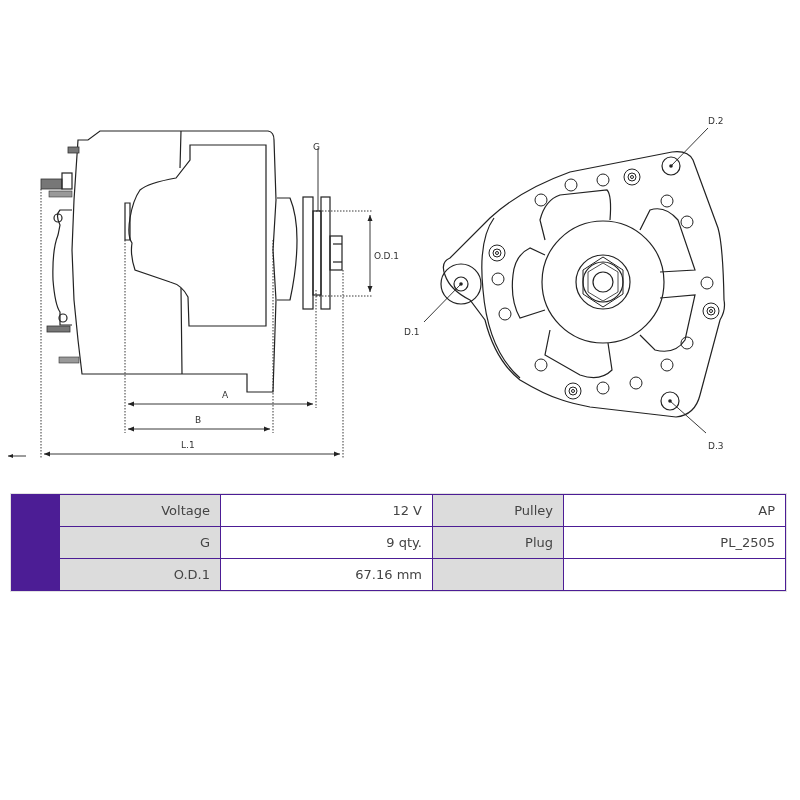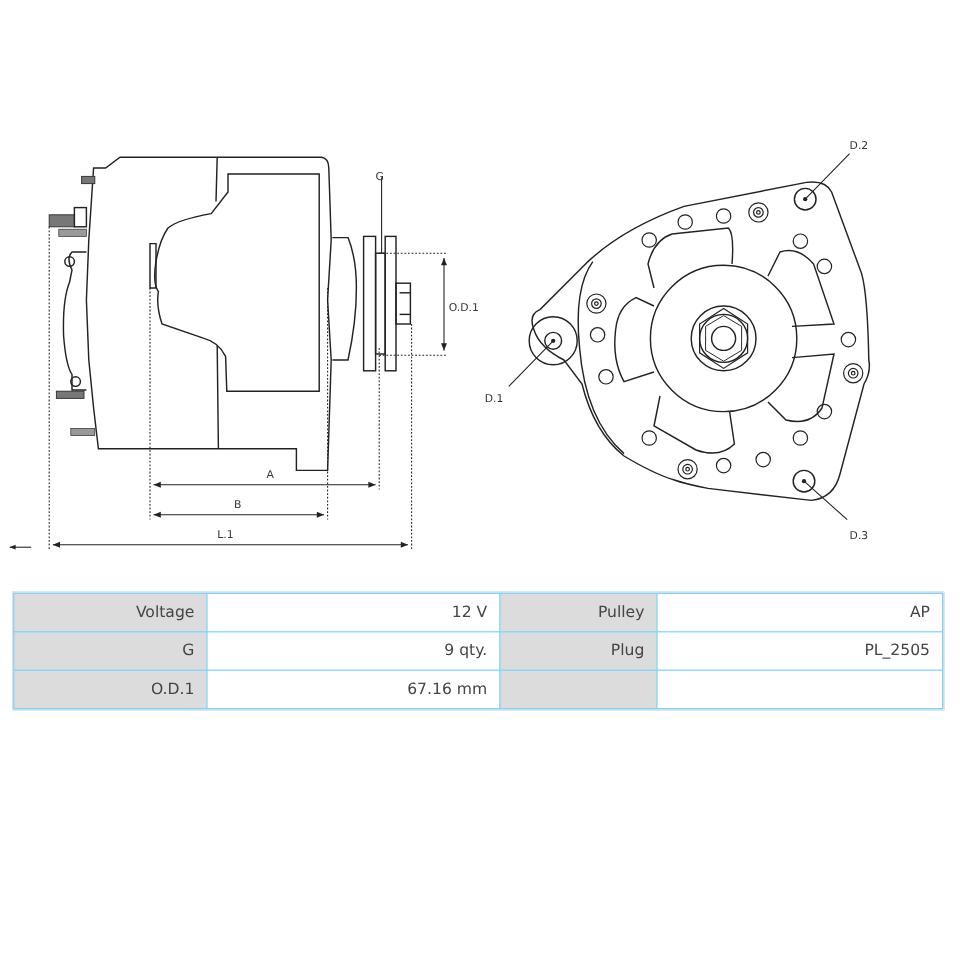--- a/index.html
+++ b/index.html
@@ -2,28 +2,28 @@
 <html><head>
 <meta charset="utf-8">
 <style>
   html, body { margin: 0; padding: 0; background: #ffffff; }
   body { width: 800px; height: 800px; position: relative; overflow: hidden;
          font-family: "DejaVu Sans", sans-serif; }
   .drawing { position: absolute; left: 0; top: 0; width: 800px; height: 480px; }
   .drawing svg { width: 800px; height: 480px; display: block; }
   .lbl { font-family: "DejaVu Sans", sans-serif; font-size: 9px; fill: #333; }
   .spec-table { position: absolute; left: 10px; top: 493px; width: 777px;
-                border-collapse: separate; border-spacing: 1px; background: #7dd3fc;
-                border: 1px solid #e2e2e2; }
+                border-collapse: separate; border-spacing: 1px; background: #4c1d95;
+                border: 1px solid #e2e2e2; padding-left: 48px; }
   .spec-table td { height: 31px; padding: 0 10px 0 0; text-align: right;
                    font-size: 13px; color: #444; box-sizing: border-box; }
   .spec-table td.k { background: #dcdcdc; width: 160px; }
   .spec-table td.v { background: #ffffff; }
   .spec-table td.k2 { background: #dcdcdc; width: 130px; }
-  .spec-table td.v1 { width: 243px; }
+  .spec-table td.v1 { width: 211px; }
 </style>
 </head>
 <body>
 
 <div class="drawing">
   <svg viewBox="0 0 800 480" xmlns="http://www.w3.org/2000/svg" fill="none" stroke="#222" stroke-width="1.2">
 
     <g>
 
       <path d="M78 140 L88 140 L100 131 L268 131 Q274 132 274 140 L276 200 L273 250 L276 300 L273 392 L247 392 L247 374 L82 374 L78 340 L74 300 L72 250 L74 200 Z"></path>

